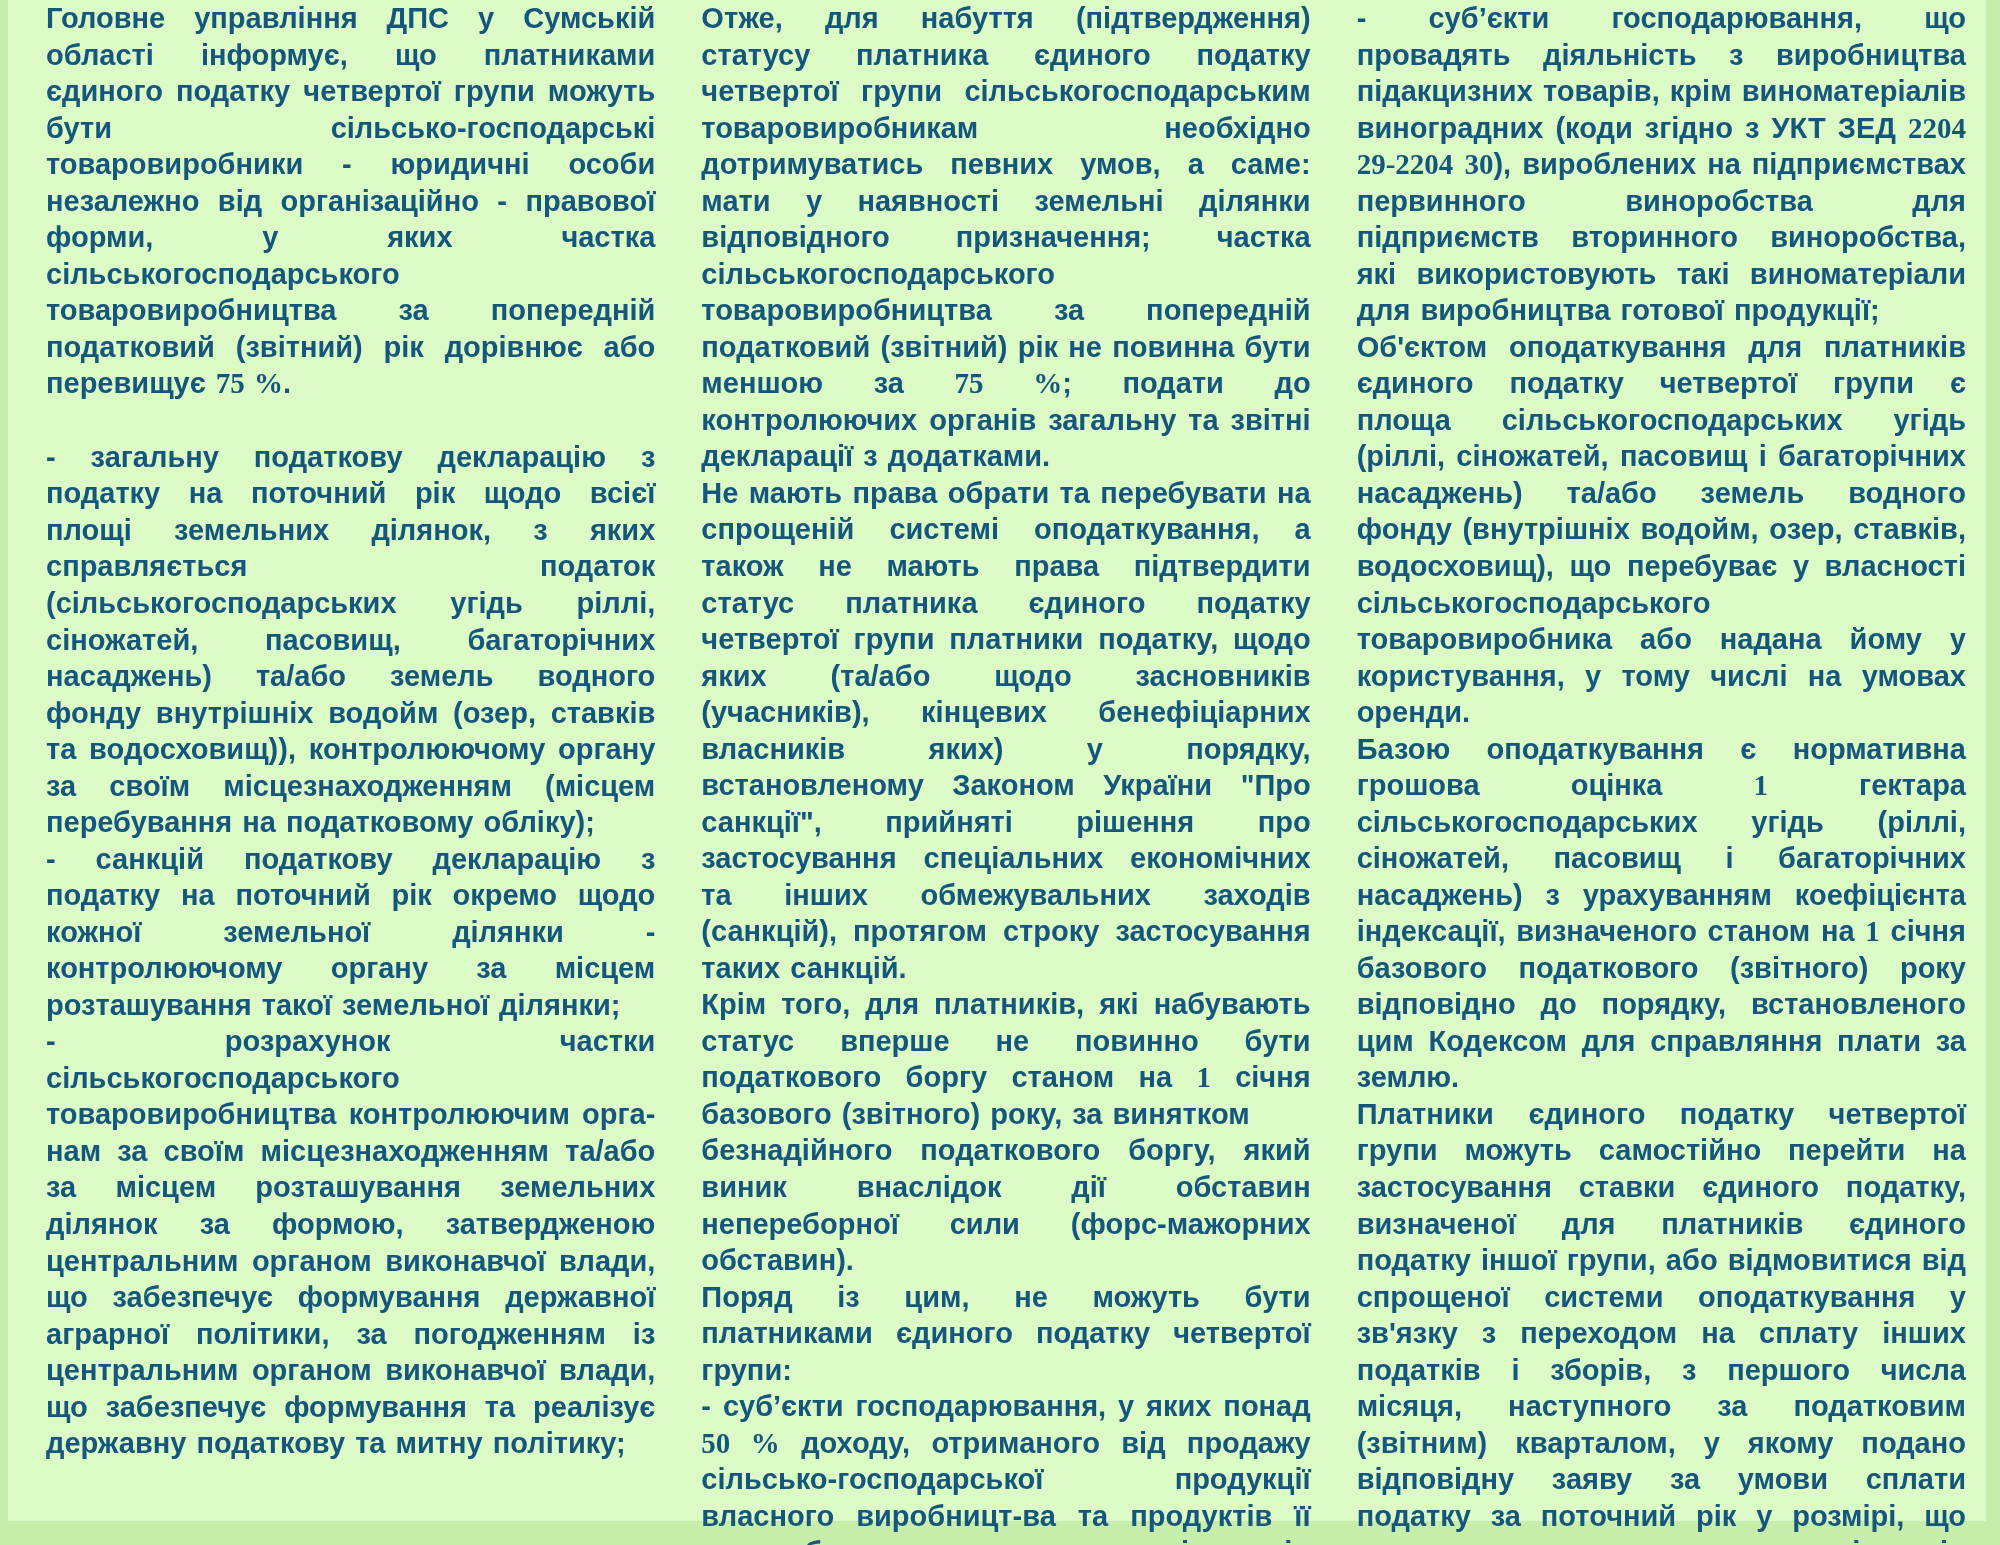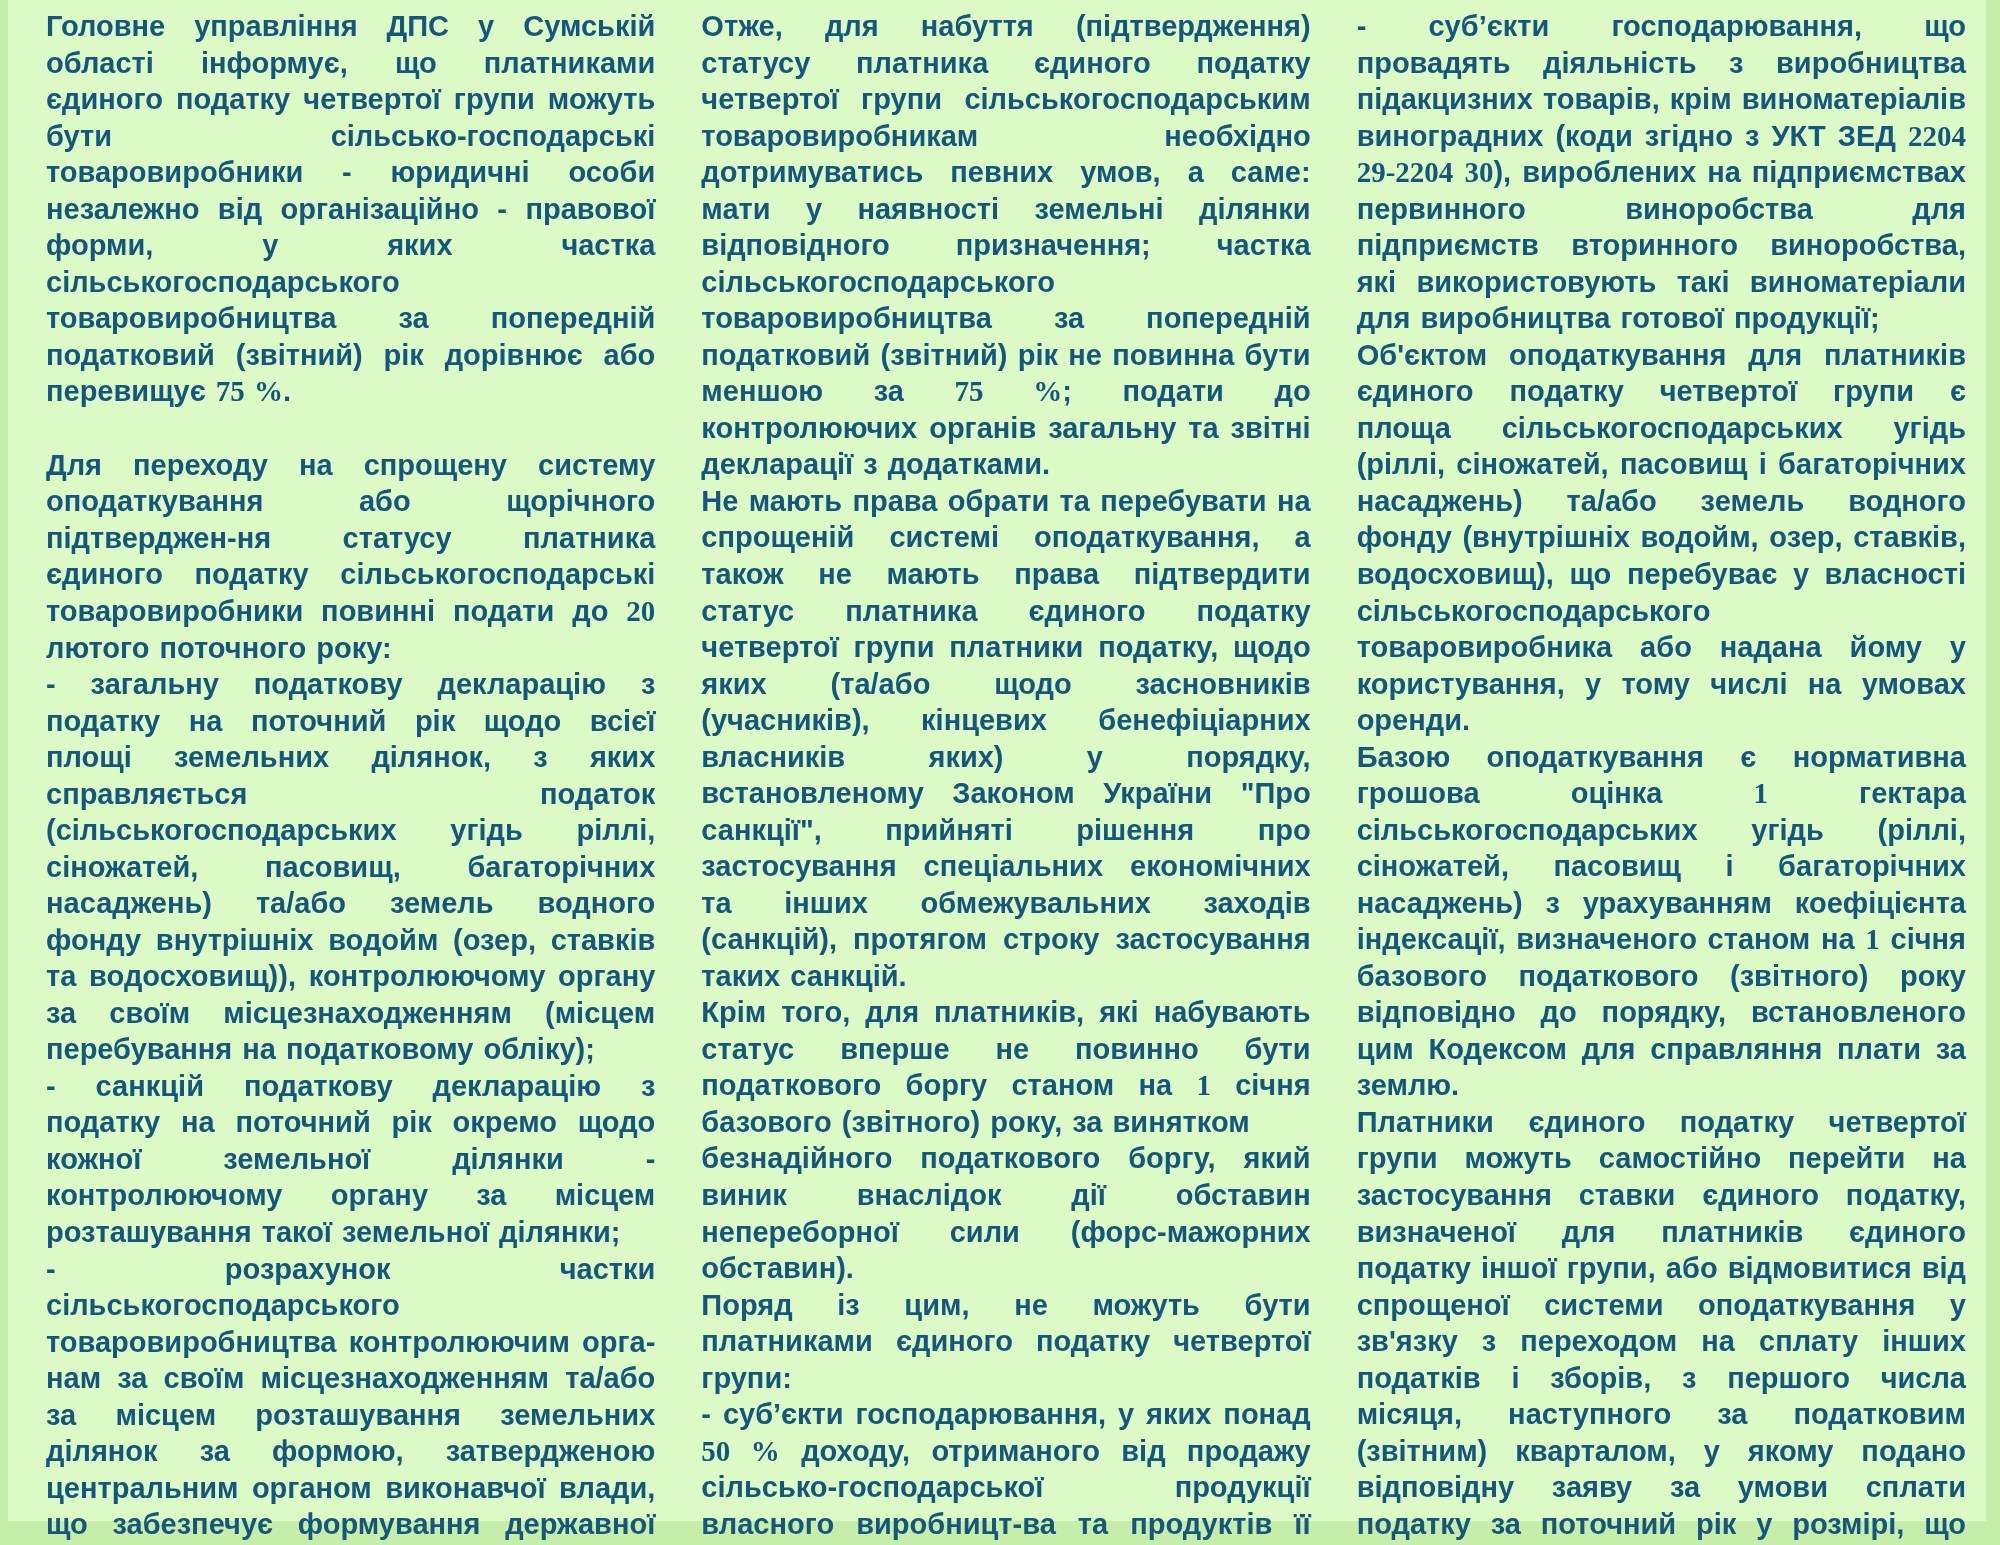--- a/index.html
+++ b/index.html
@@ -14,21 +14,21 @@
     font-family: "Liberation Sans", "DejaVu Sans", sans-serif;
   }
   .page {
     position: absolute;
     top: 0;
     left: 8px;
     right: 14px;
     bottom: 24px;
     background: #dcfac6;
     box-sizing: border-box;
-    padding: 8px 20px 10px 38px;
+    padding: 0 20px 10px 38px;
   }
   .columns {
     display: flex;
     flex-direction: row;
     gap: 46px;
     height: 100%;
   }
   .col {
     flex: 1 1 0;
     min-width: 0;
@@ -54,21 +54,20 @@
   }
 </style>
 </head>
 <body>
 
 <div class="page">
   <div class="columns">
 
     <div class="col first">
       <p class="para lead">Головне управління ДПС у Сумській області інформує, що платниками єдиного податку четвертої групи можуть бути сільсько-господарські товаровиробники - юридичні особи незалежно від організаційно - правової форми, у яких частка сільськогосподарського товаровиробництва за попередній податковий (звітний) рік дорівнює або перевищує <span class="num">75 %</span>.</p>
-      <p class="para">Для переходу на спрощену систему оподаткування або щорічного підтверджен-ня статусу платника єдиного податку сільськогосподарські товаровиробники повинні подати до <span class="num">20</span> лютого поточного року:</p>
       <p class="para">- загальну податкову декларацію з податку на поточний рік щодо всієї площі земельних ділянок, з яких справляється податок (сільськогосподарських угідь ріллі, сіножатей, пасовищ, багаторічних насаджень) та/або земель водного фонду внутрішніх водойм (озер, ставків та водосховищ)), контролюючому органу за своїм місцезнаходженням (місцем перебування на податковому обліку);</p>
       <p class="para">- санкцій податкову декларацію з податку на поточний рік окремо щодо кожної земельної ділянки - контролюючому органу за місцем розташування такої земельної ділянки;</p>
       <p class="para">- розрахунок частки сільськогосподарського товаровиробництва контролюючим орга-нам за своїм місцезнаходженням та/або за місцем розташування земельних ділянок за формою, затвердженою центральним органом виконавчої влади, що забезпечує формування державної аграрної політики, за погодженням із центральним органом виконавчої влади, що забезпечує формування та реалізує державну податкову та митну політику;</p>
 
     </div>
 
     <div class="col">
       <p class="para">Отже, для набуття (підтвердження) статусу платника єдиного податку четвертої групи сільськогосподарським товаровиробникам необхідно дотримуватись певних умов, а саме: мати у наявності земельні ділянки відповідного призначення; частка сільськогосподарського товаровиробництва за попередній податковий (звітний) рік не повинна бути меншою за <span class="num">75 %</span>; подати до контролюючих органів загальну та звітні декларації з додатками.</p>
       <p class="para">Не мають права обрати та перебувати на спрощеній системі оподаткування, а також не мають права підтвердити статус платника єдиного податку четвертої групи платники податку, щодо яких (та/або щодо засновників (учасників), кінцевих бенефіціарних власників яких) у порядку, встановленому Законом України "Про санкції", прийняті рішення про застосування спеціальних економічних та інших обмежувальних заходів (санкцій), протягом строку застосування таких санкцій.</p>
       <p class="para">Крім того, для платників, які набувають статус вперше не повинно бути податкового боргу станом на <span class="num">1</span> січня базового (звітного) року, за винятком</p>

